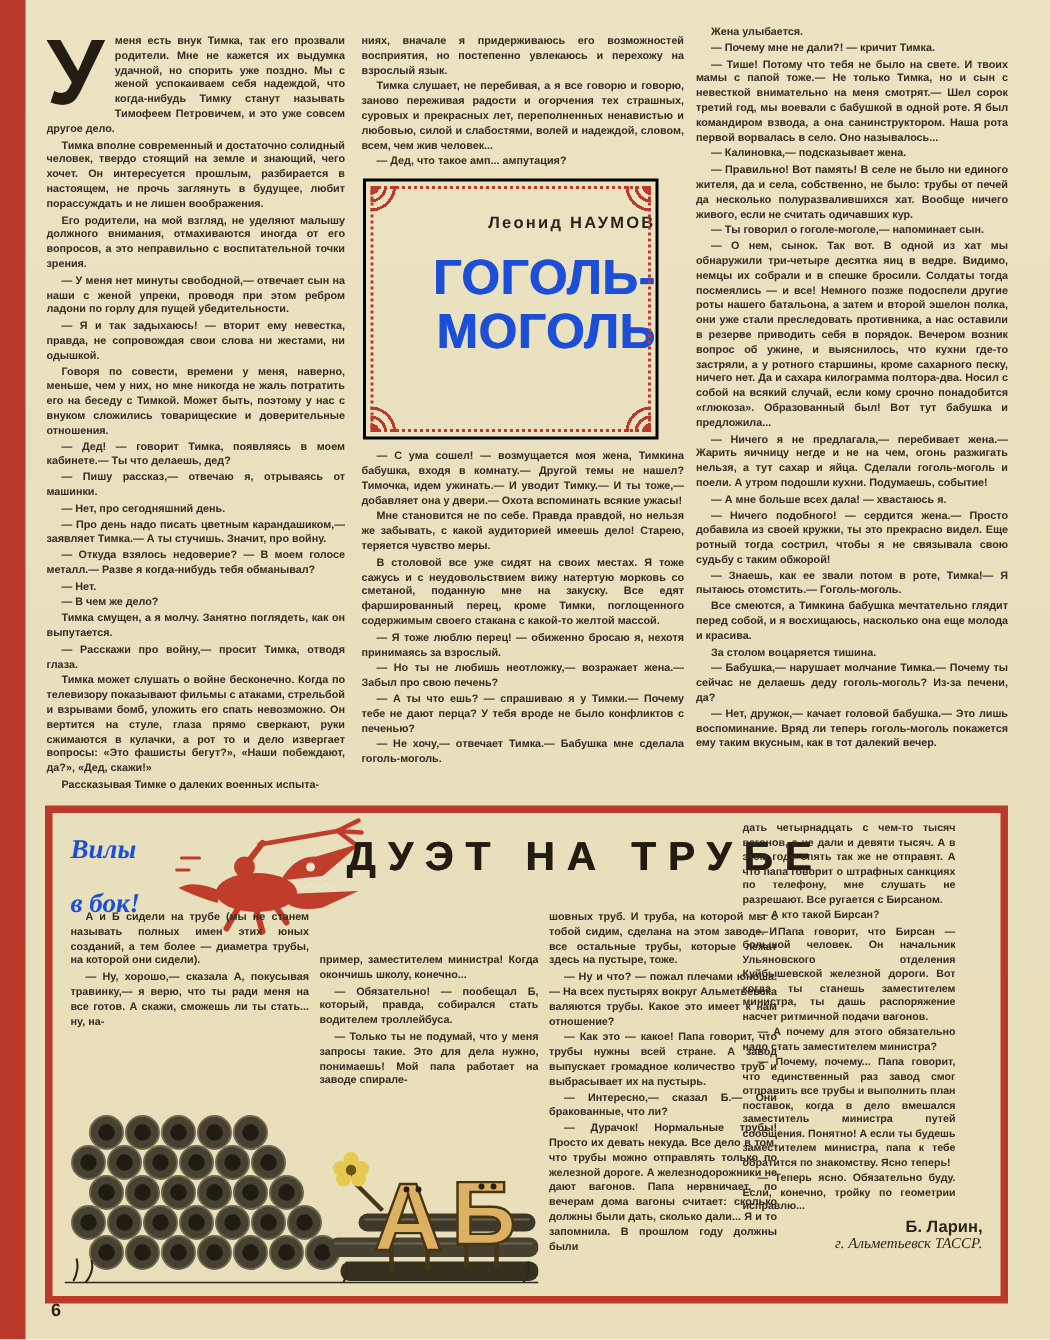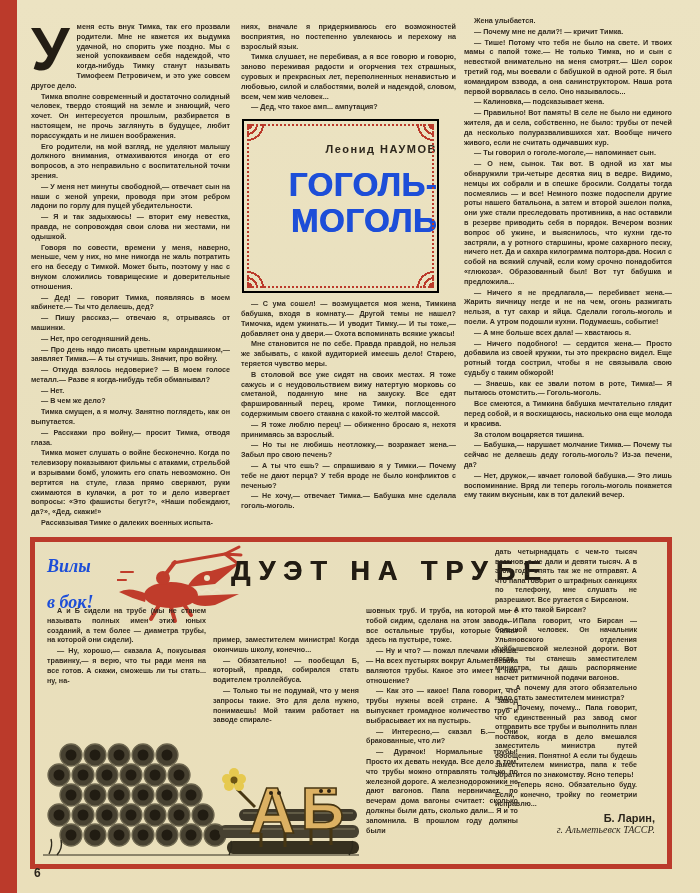--- a/index.html
+++ b/index.html
@@ -169,21 +169,21 @@
   <div class="feu-col" id="feu-col1">
     <div>
         <p class="para">А и Б сидели на трубе (мы не станем называть полных имен этих юных созданий, а тем более — диаметра трубы, на которой они сидели).</p>
         <p class="para">— Ну, хорошо,— сказала А, покусывая травинку,— я верю, что ты ради меня на все готов. А скажи, сможешь ли ты стать... ну, на-</p>
       </div>
   </div>
   <div class="feu-col cont" id="feu-col2">
     <div class="cont">
         <p class="para">пример, заместителем министра! Когда окончишь школу, конечно...</p>
         <p class="para">— Обязательно! — пообещал Б, который, правда, собирался стать водителем троллейбуса.</p>
-        <p class="para">— Только ты не подумай, что у меня запросы такие. Это для дела нужно, понимаешь! Мой таким работает на заводе спирале-</p>
+        <p class="para">— Только ты не подумай, что у меня запросы такие. Это для дела нужно, понимаешь! Мой папа работает на заводе спирале-</p>
       </div>
   </div>
   <div class="feu-col" id="feu-col3">
     <div class="cont">
         <p class="para">шовных труб. И труба, на которой мы с тобой сидим, сделана на этом заводе. И все остальные трубы, которые лежат здесь на пустыре, тоже.</p>
         <p class="para">— Ну и что? — пожал плечами юноша.— На всех пустырях вокруг Альметьевска валяются трубы. Какое это имеет к нам отношение?</p>
         <p class="para">— Как это — какое! Папа говорит, что трубы нужны всей стране. А завод выпускает громадное количество труб и выбрасывает их на пустырь.</p>
         <p class="para">— Интересно,— сказал Б.— Они бракованные, что ли?</p>
         <p class="para">— Дурачок! Нормальные трубы! Просто их девать некуда. Все дело в том, что трубы можно отправлять только по железной дороге. А железнодорожники не дают вагонов. Папа нервничает, по вечерам дома вагоны считает: сколько должны были дать, сколько дали... Я и то запомнила. В прошлом году должны были</p>
       </div>

